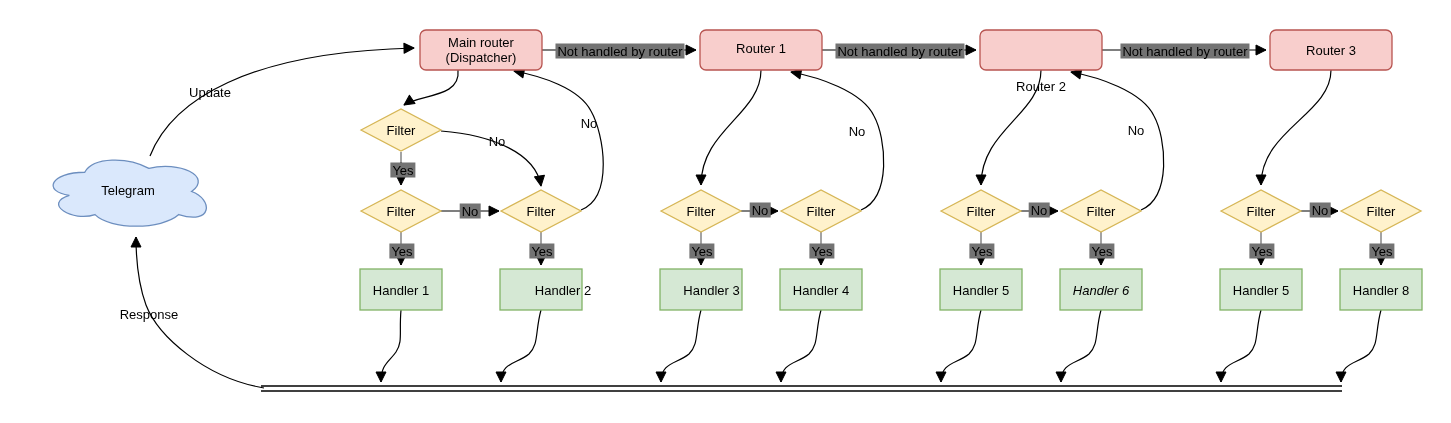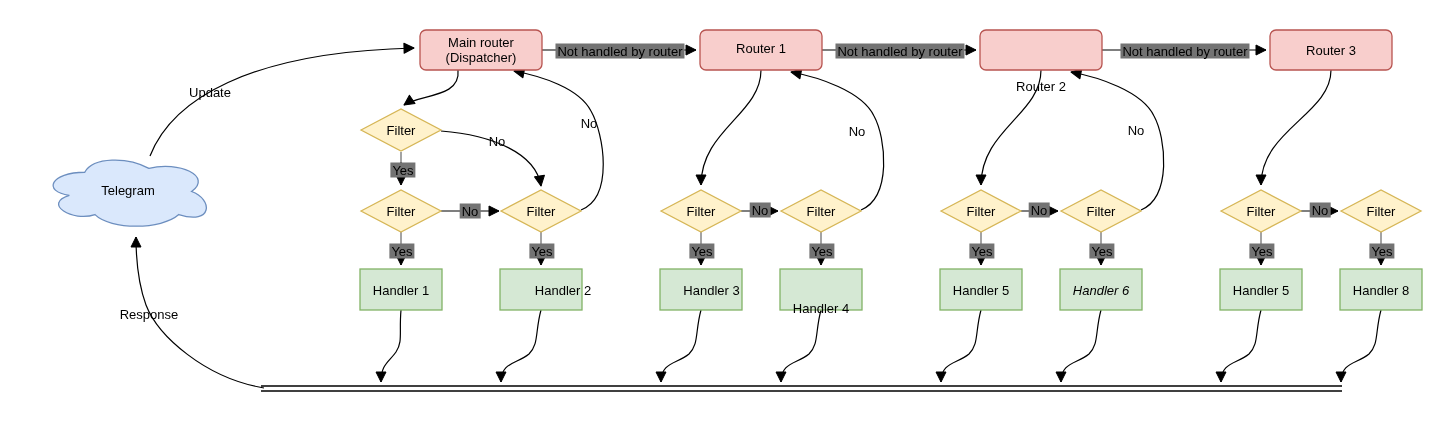--- a/index.html
+++ b/index.html
@@ -139,21 +139,21 @@
   <div class="lbl" style="left:701px;top:211px;">Filter</div>
   <div class="lbl" style="left:821px;top:211px;">Filter</div>
   <div class="lbl" style="left:981px;top:211px;">Filter</div>
   <div class="lbl" style="left:1101px;top:211px;">Filter</div>
   <div class="lbl" style="left:1261px;top:211px;">Filter</div>
   <div class="lbl" style="left:1381px;top:211px;">Filter</div>
 
   <div class="lbl" style="left:401px;top:290px;">Handler 1</div>
   <div class="lbl" style="left:541px;top:290px;padding-left:44px;">Handler 2</div>
   <div class="lbl" style="left:701px;top:290px;padding-left:21px;">Handler 3</div>
-  <div class="lbl" style="left:821px;top:308px;">Handler 4</div>
+  <div class="lbl" style="left:821px;top:290px;">Handler 4</div>
   <div class="lbl" style="left:981px;top:290px;">Handler 5</div>
   <div class="lbl" style="left:1101px;top:290px;font-style:italic;">Handler 6</div>
   <div class="lbl" style="left:1261px;top:290px;">Handler 5</div>
   <div class="lbl" style="left:1381px;top:290px;">Handler 8</div>
 
   <div class="lbl bg" style="left:403px;top:170px;">Yes</div>
   <div class="lbl bg" style="left:402px;top:251px;">Yes</div>
   <div class="lbl bg" style="left:542px;top:251px;">Yes</div>
   <div class="lbl bg" style="left:702px;top:251px;">Yes</div>
   <div class="lbl bg" style="left:822px;top:251px;">Yes</div>

